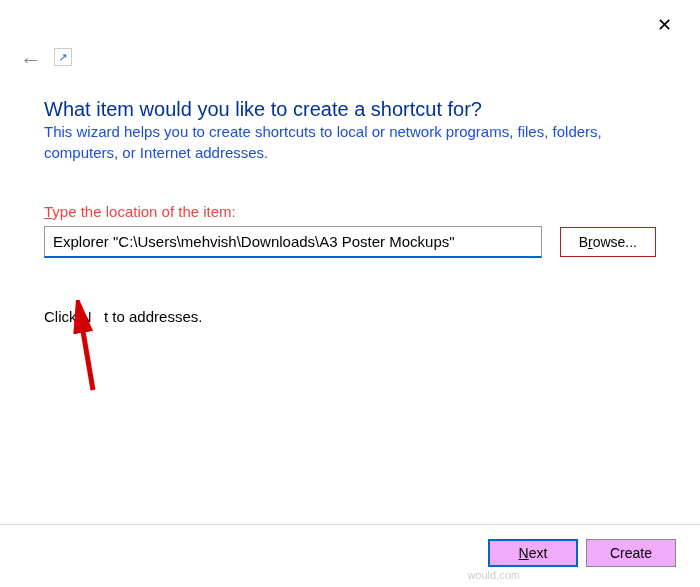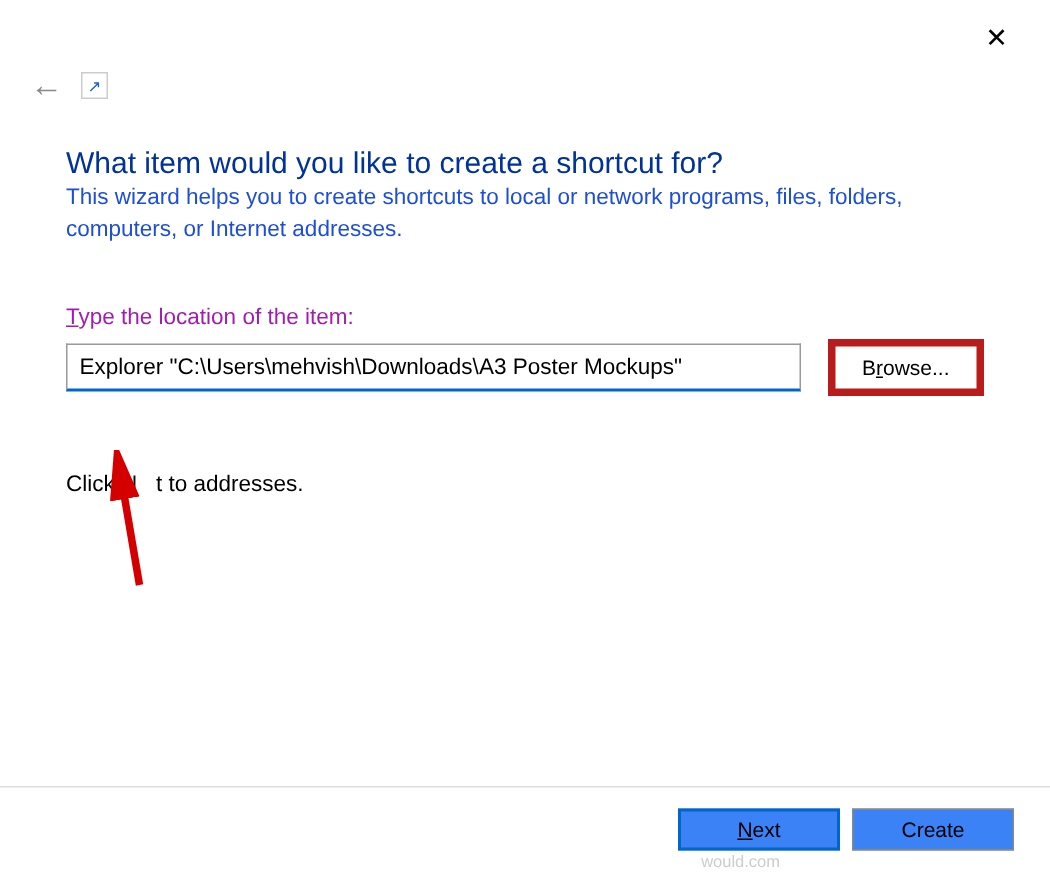--- a/index.html
+++ b/index.html
@@ -63,21 +63,21 @@
       font-weight: 400;
     }
     .description {
       font-size: 15px;
       color: #1d4ed8;
       line-height: 1.4;
       margin-bottom: 40px;
     }
     .field-label {
       font-size: 15px;
-      color: #a21caf;
+      color: #ef4444;
       margin-bottom: 6px;
     }
     .field-label .underline {
       text-decoration: underline;
     }
     .input-row {
       display: flex;
       align-items: center;
       gap: 18px;
       margin-bottom: 10px;
@@ -88,21 +88,21 @@
       border-bottom: 2px solid #0066cc;
       padding: 6px 8px;
       font-size: 15px;
       font-family: inherit;
       background: #fff;
       outline: none;
     }
     .browse-btn {
       padding: 6px 18px;
       background: #fff;
-      border: 5px solid #b91c1c;
+      border: 1px solid #b91c1c;
       font-size: 14px;
       font-family: inherit;
       cursor: pointer;
     }
     .continue-text {
       font-size: 15px;
       color: #000;
       margin-top: 50px;
     }
     .arrow-annotation {
@@ -113,22 +113,22 @@
     }
     .footer {
       position: absolute;
       bottom: 20px;
       right: 24px;
       display: flex;
       gap: 8px;
     }
     .footer button {
       padding: 4px 0;
-      width: 108px;
-      background: #3b82f6;
+      width: 90px;
+      background: #f0abfc;
       border: 1px solid #888;
       font-size: 14px;
       font-family: inherit;
       cursor: pointer;
     }
     .footer .next-btn {
       border: 2px solid #0066cc;
     }
     .hr-sep {
       position: absolute;

